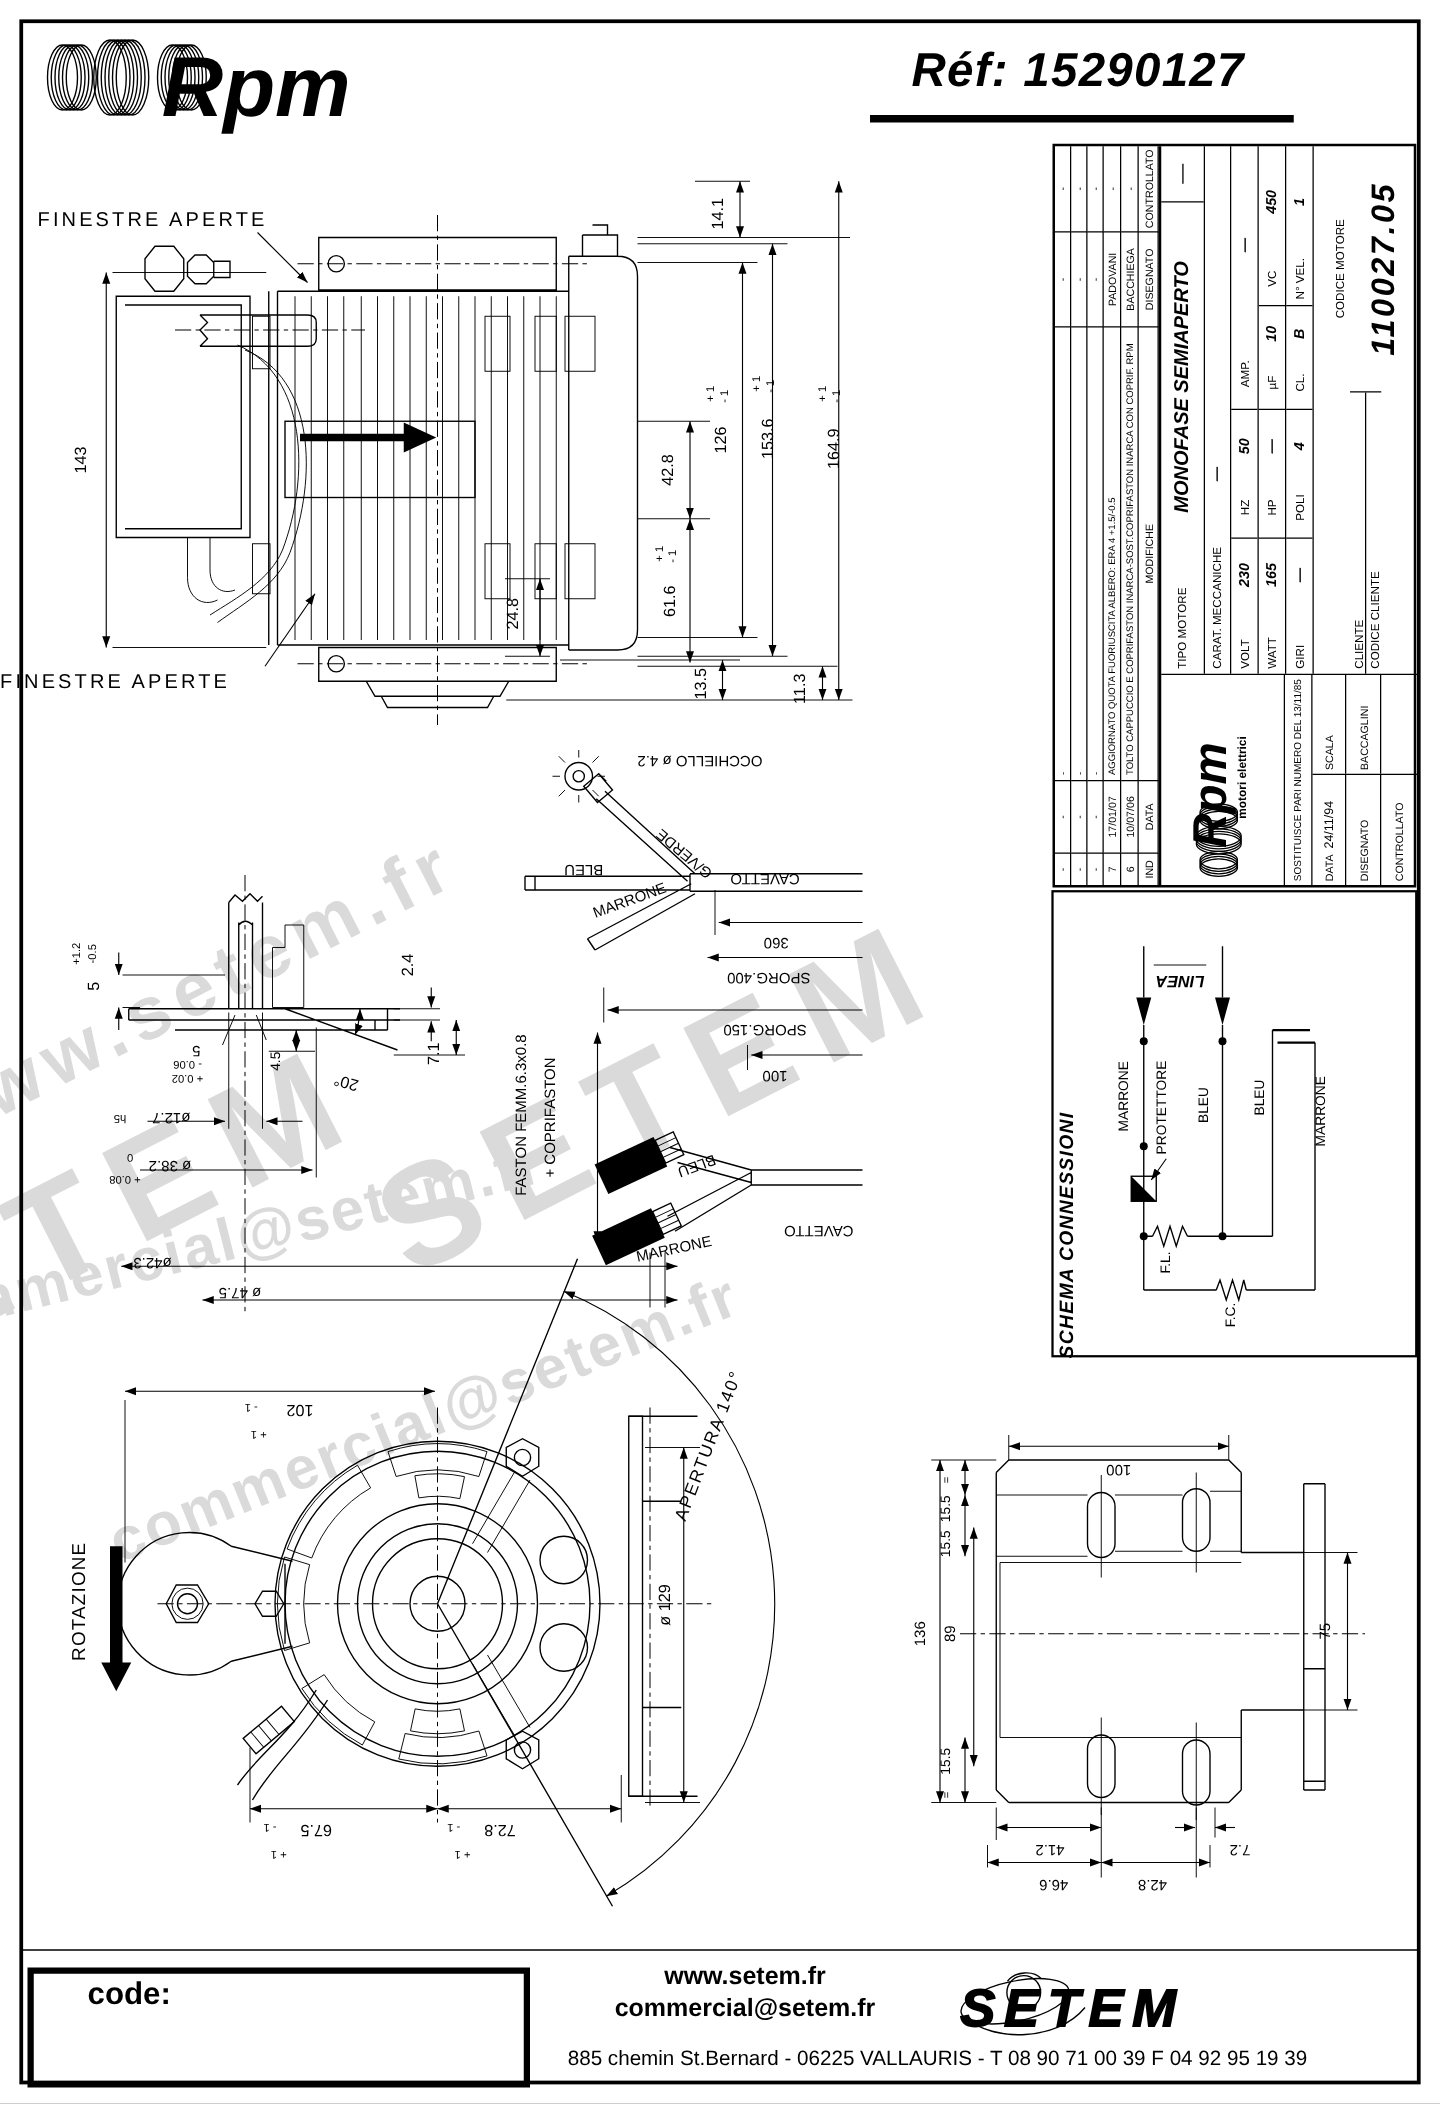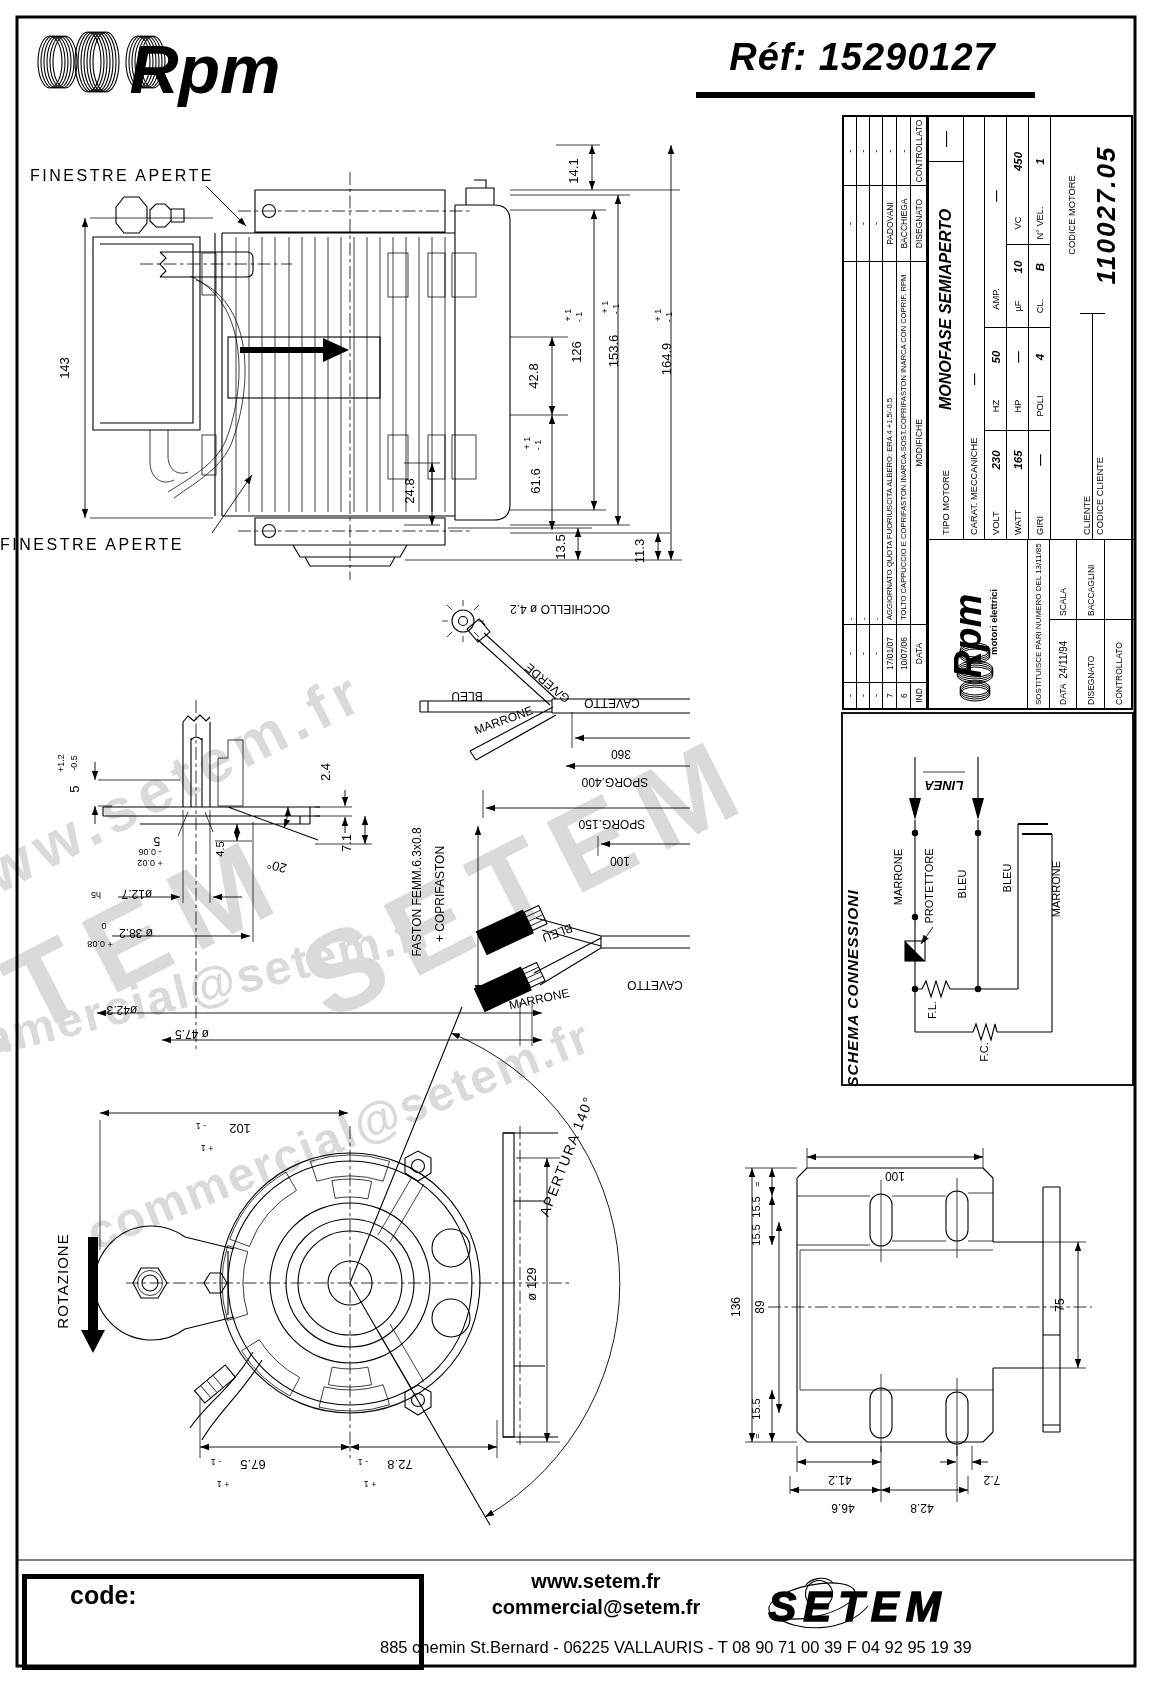--- a/index.html
+++ b/index.html
@@ -52,21 +52,21 @@
   .r6b .cm-v{font-style:italic;font-weight:bold;font-size:26px;margin-top:14px;letter-spacing:2px;}
   
   #ref{position:absolute;left:690px;top:36px;width:345px;text-align:center;font-size:38px;
     font-weight:bold;font-style:italic;letter-spacing:1px;}
   #refline{position:absolute;left:696px;top:92px;width:339px;height:6px;background:#000;}
   #codebox{position:absolute;left:22px;top:1574px;width:392px;height:86px;border:5px solid #000;}
   .cl1{position:absolute;left:12px;top:2px;font-size:25px;font-weight:bold;margin-left:31px;}
   .cl2{position:absolute;left:66px;top:16px;font-size:48px;font-weight:bold;}
   #fweb{position:absolute;left:300px;top:1570px;width:592px;text-align:center;font-weight:bold;font-size:20px;}
   #femail{position:absolute;left:300px;top:1596px;width:592px;text-align:center;font-weight:bold;font-size:20px;}
-  #faddr{position:absolute;left:380px;top:1638px;width:740px;font-size:16.5px;}
+  #faddr{position:absolute;left:380px;top:1638px;width:740px;text-align:center;font-size:16.5px;}
 </style>
 </head>
 <body>
 
 <div class="sheet">
 
 <svg width="1152" height="1683" viewBox="0 0 1152 1683">
 <defs>
   <marker id="ar" markerUnits="userSpaceOnUse" markerWidth="10" markerHeight="9" refX="9" refY="4" orient="auto-start-reverse">
     <path d="M0,.8L9,4L0,7.2Z" fill="#000"></path>

